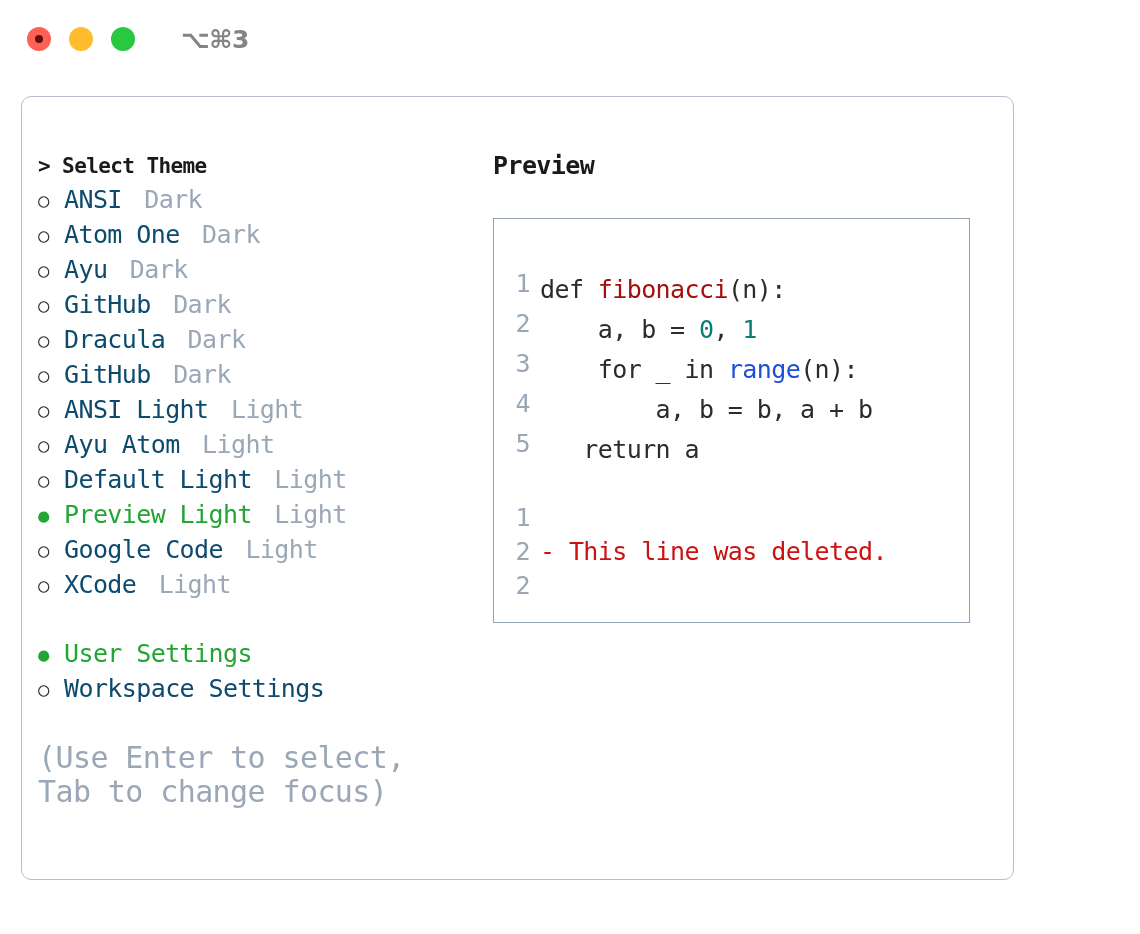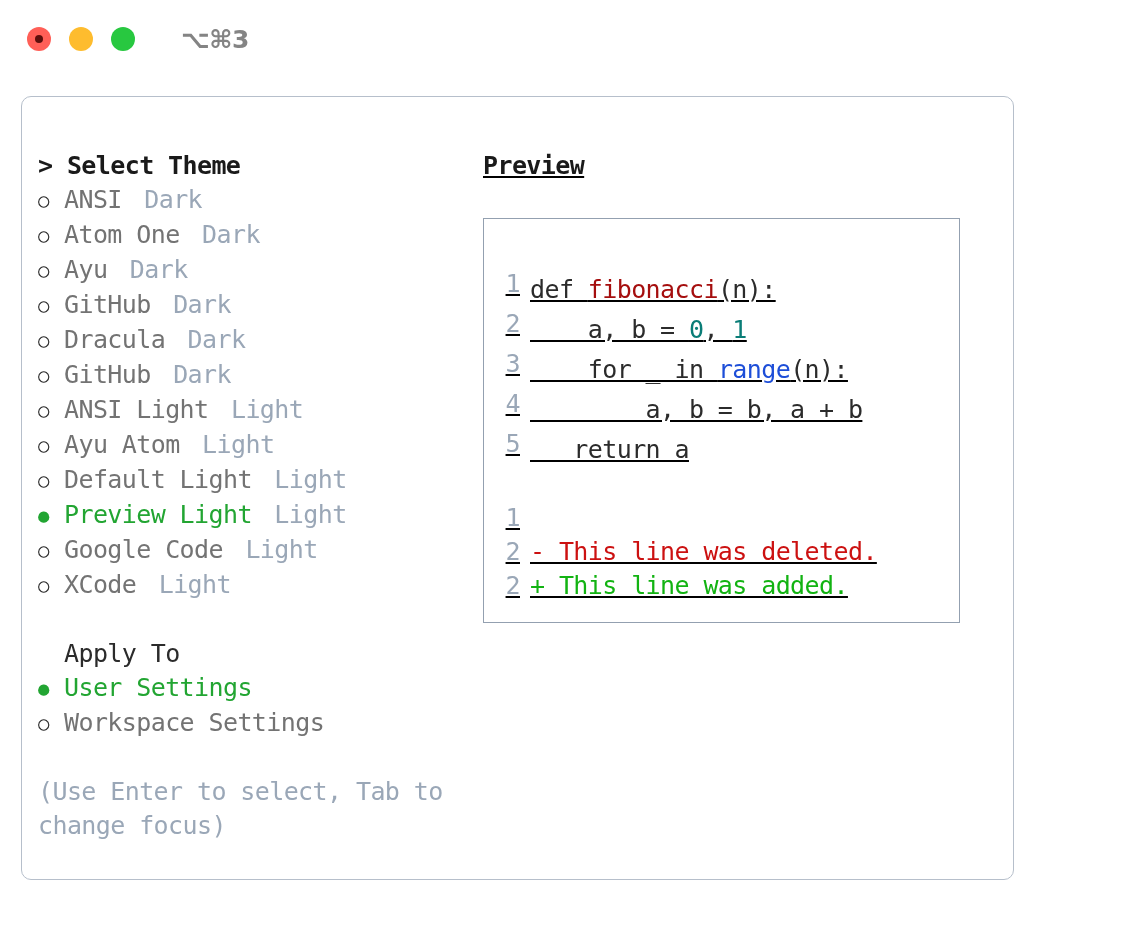--- a/index.html
+++ b/index.html
@@ -75,21 +75,21 @@
 
   
   .left-col {
     position: absolute;
     left: 16px;
     top: 52px;
     width: 450px;
   }
 
   .section-title {
-    font-size: 25px;
+    font-size: 21px;
     font-weight: 700;
     color: #1a1a1a;
     letter-spacing: -0.6px;
     white-space: pre;
     line-height: 34px;
   }
 
   .opt-row {
     display: flex;
     align-items: baseline;
@@ -102,55 +102,54 @@
   .bullet {
     width: 26px;
     flex: none;
     font-size: 19px;
     color: #2b2b2b;
     line-height: 34px;
     position: relative;
     top: -1px;
   }
   .bullet.filled { color: #22a532; }
-  .opt-label { color: #737373; }
+  .opt-label { color: #0c4a6e; }
   .opt-row.selected .opt-label { color: #22a532; }
   .opt-kind {
     color: #9aa7b7;
     margin-left: 8px;
   }
 
   .apply-title {
     font-size: 25px;
     font-weight: 400;
     color: #2b2b2b;
     letter-spacing: -0.6px;
     line-height: 34px;
     padding-left: 26px;
     white-space: pre;
   }
 
   .spacer-sm { height: 34px; }
 
   .hint {
     margin-top: 34px;
-    font-size: 25px;
+    font-size: 30px;
     line-height: 34px;
     color: #9aa7b7;
     letter-spacing: -0.6px;
     width: 410px;
   }
 
   
   .right-col {
     position: absolute;
-    left: 461px;
+    left: 471px;
     top: 52px;
     width: 500px;
-    text-decoration: underline;
   }
   .preview-title {
     font-size: 25px;
     font-weight: 700;
     color: #1a1a1a;
     letter-spacing: -0.6px;
     line-height: 34px;
   }
   .code-box {
     margin-top: 35px;
@@ -216,21 +215,20 @@
           <div class="opt-row"><span class="bullet">○</span><span class="opt-label">ANSI Light</span><span class="opt-kind"> Light</span></div>
           <div class="opt-row"><span class="bullet">○</span><span class="opt-label">Ayu Atom</span><span class="opt-kind"> Light</span></div>
           <div class="opt-row"><span class="bullet">○</span><span class="opt-label">Default Light</span><span class="opt-kind"> Light</span></div>
           <div class="opt-row selected"><span class="bullet filled">●</span><span class="opt-label">Preview Light</span><span class="opt-kind"> Light</span></div>
           <div class="opt-row"><span class="bullet">○</span><span class="opt-label">Google Code</span><span class="opt-kind"> Light</span></div>
           <div class="opt-row"><span class="bullet">○</span><span class="opt-label">XCode</span><span class="opt-kind"> Light</span></div>
         </div>
 
       <div class="spacer-sm"></div>
 
-      <div class="apply-title">Apply To</div>
 
       <div id="apply-list">
           <div class="opt-row selected"><span class="bullet filled">●</span><span class="opt-label">User Settings</span></div>
           <div class="opt-row"><span class="bullet">○</span><span class="opt-label">Workspace Settings</span></div>
         </div>
 
       <div class="hint">(Use Enter to select, Tab to change focus)</div>
     </div>
 
     <div class="right-col">
@@ -241,19 +239,19 @@
             <div class="code-line"><span class="lineno">1</span><span class="codetext"><span class="tok-plain">def </span><span class="tok-fn">fibonacci</span><span class="tok-plain">(n):</span></span></div>
             <div class="code-line"><span class="lineno">2</span><span class="codetext"><span class="tok-plain">    a, b = </span><span class="tok-num">0</span><span class="tok-plain">, </span><span class="tok-num">1</span></span></div>
             <div class="code-line"><span class="lineno">3</span><span class="codetext"><span class="tok-plain">    for _ in </span><span class="tok-builtin">range</span><span class="tok-plain">(n):</span></span></div>
             <div class="code-line"><span class="lineno">4</span><span class="codetext"><span class="tok-plain">        a, b = b, a + b</span></span></div>
             <div class="code-line"><span class="lineno">5</span><span class="codetext"><span class="tok-plain">   return a</span></span></div>
           </div>
         <div class="blank-line"></div>
         <div id="diff-lines">
             <div class="code-line"><span class="lineno">1</span></div>
             <div class="code-line"><span class="lineno">2</span><span class="diff-del">- This line was deleted.</span></div>
-            <div class="code-line"><span class="lineno">2</span><span class="diff-add">+ This line was added.</span></div>
+            <div class="code-line"><span class="lineno">2</span></div>
           </div>
       </div>
     </div>
 
   </div>
 </div>
 
 </body></html>

